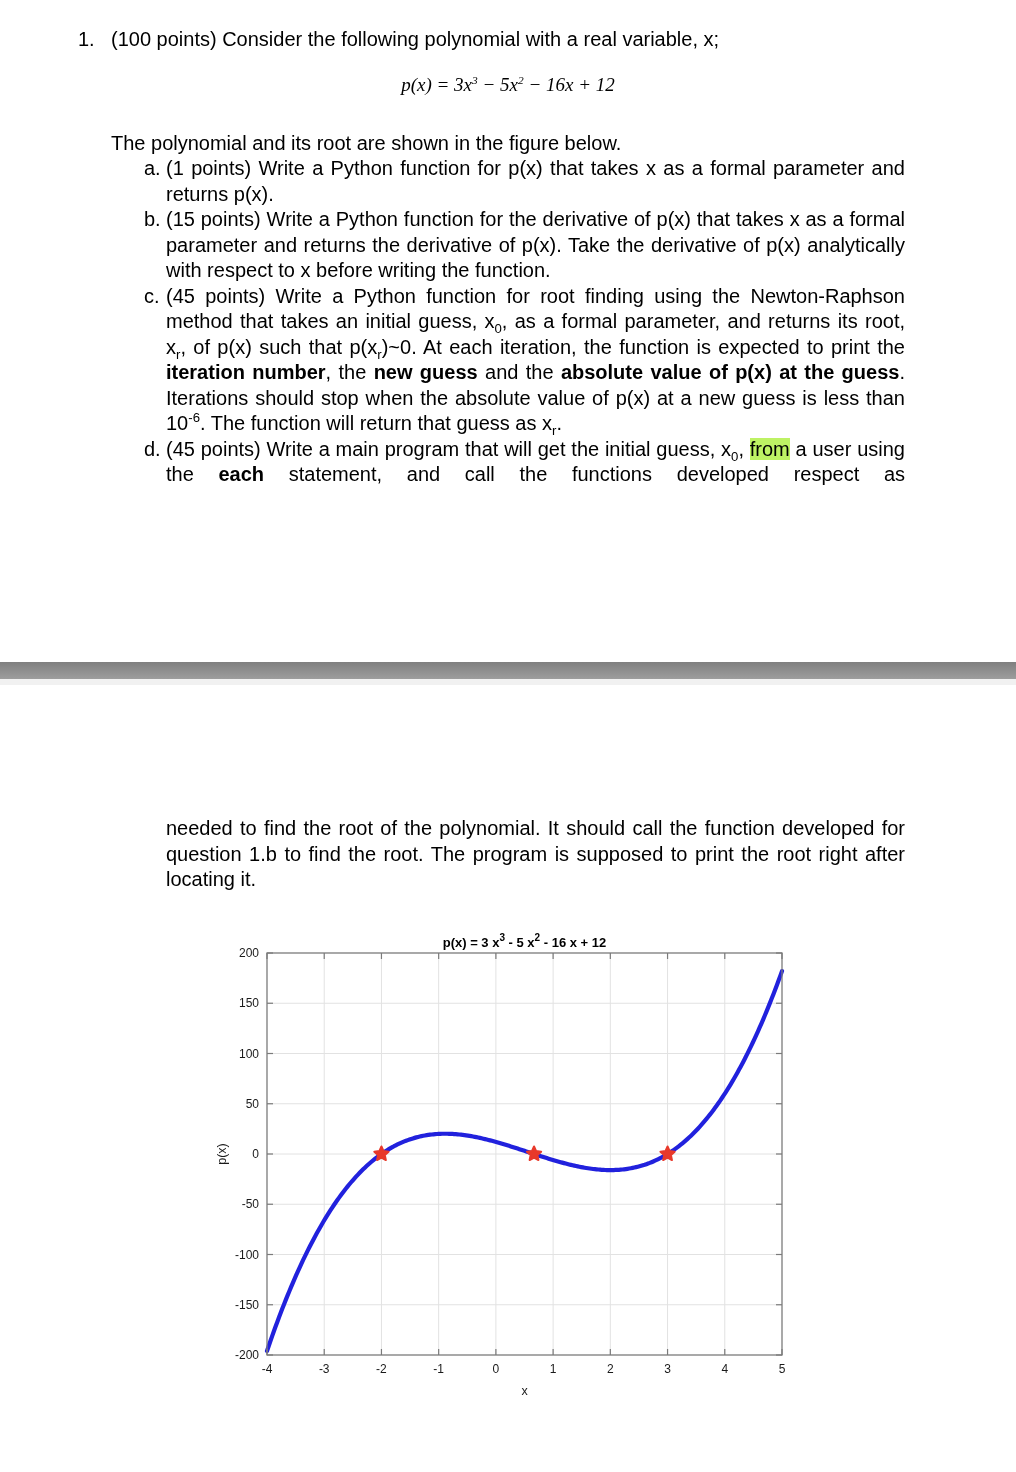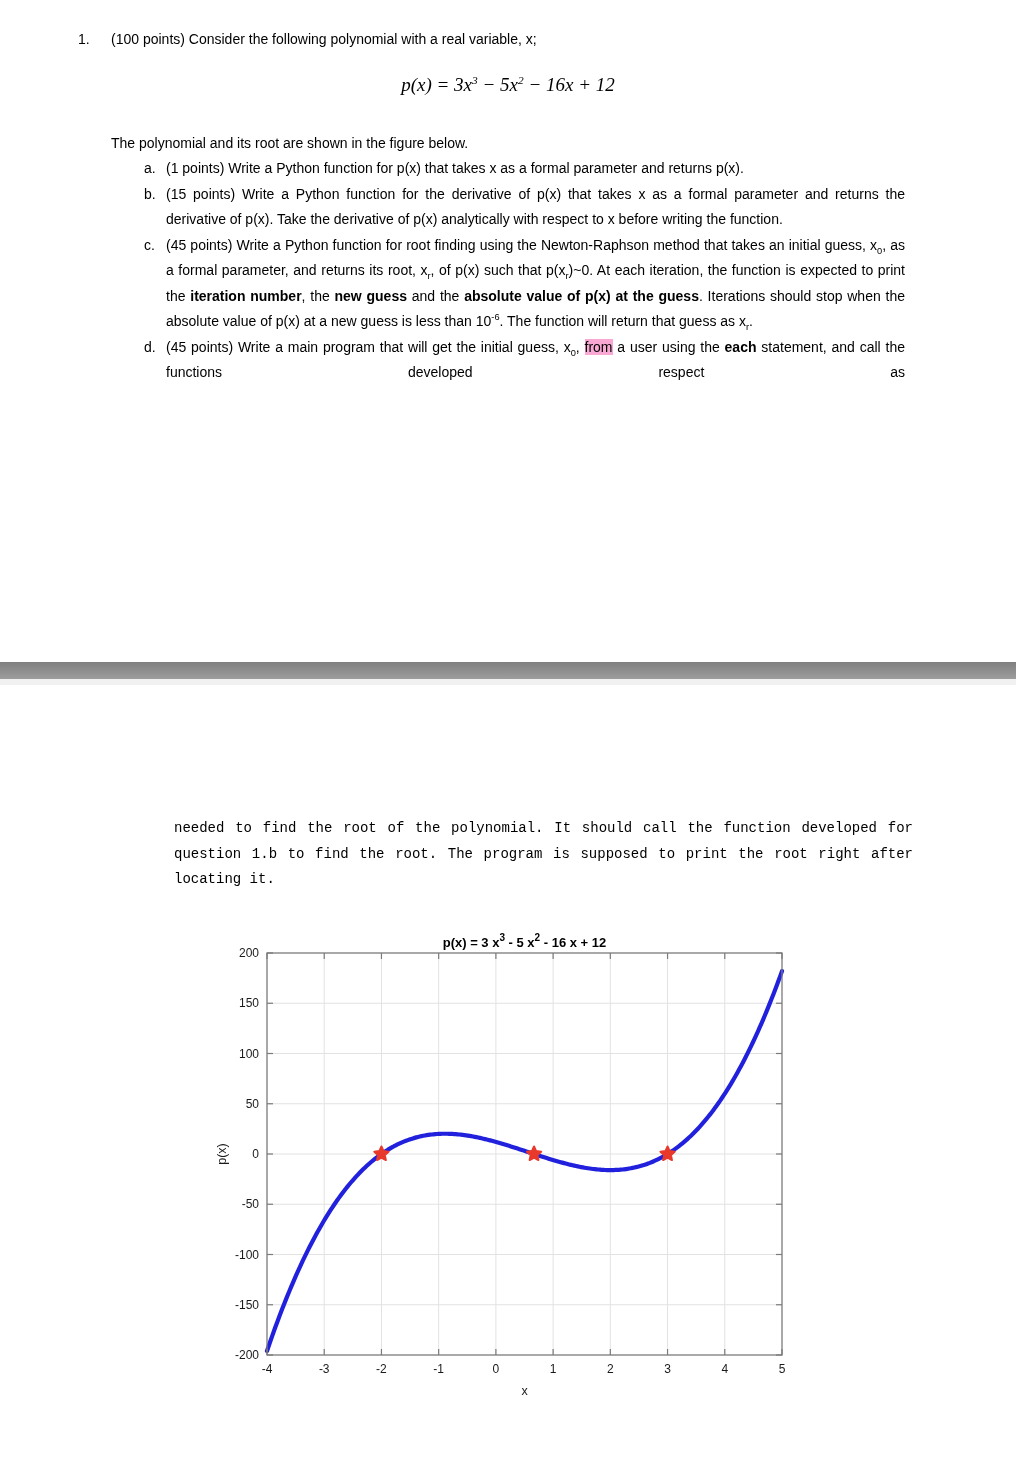--- a/index.html
+++ b/index.html
@@ -2,41 +2,41 @@
 <html><head>
 <meta charset="utf-8">
 <style>
   html,body{margin:0;padding:0;}
   body{
     width:1016px;height:1472px;background:#ffffff;position:relative;
     font-family:"Liberation Sans",sans-serif;color:#000;
     -webkit-font-smoothing:antialiased;
   }
   .abs{position:absolute;}
-  .doctext{font-size:14px;line-height:25.5px;}
+  .doctext{font-size:20px;line-height:25.5px;}
   sub,sup{font-size:66%;line-height:0;}
   sup{vertical-align:super;}
   sub{vertical-align:sub;}
-  .hl{background:#f9a8d4;}
+  .hl{background:#bef264;}
   #qline{top:27px;left:78px;width:840px;}
   #qnum{display:inline-block;width:33px;}
   #formula{
     top:74px;left:111px;width:794px;text-align:center;
     font-family:"Liberation Serif",serif;font-style:italic;font-size:19px;
   }
   #formula sup{font-size:60%;}
   #note{top:131px;left:111px;width:840px;}
   #list{top:156px;left:166px;width:739px;}
   .item{position:relative;text-align:justify;}
   .item .ilabel{position:absolute;left:-22px;top:0;}
   .item.justify-last{text-align-last:justify;}
   #pagebreak{top:662px;left:0;width:1016px;}
   #pagebreak .bar{height:17px;background:linear-gradient(#7f7f7f,#9d9d9d);}
   #pagebreak .strip{height:6px;background:#f1f1f1;}
-  #continuation{top:816px;left:174px;width:739px;text-align:justify;font-family:Liberation Mono, monospace;}
+  #continuation{top:816px;left:166px;width:739px;text-align:justify;}
   #chart{top:925px;left:212px;width:590px;height:478px;}
   svg text{font-family:"Liberation Sans",sans-serif;}
 </style>
 </head>
 <body>
 
 <div id="qline" class="abs doctext">
   <span id="qnum">1.</span><span>(100 points) Consider the following polynomial with a real variable, x;</span>
 </div>
 

